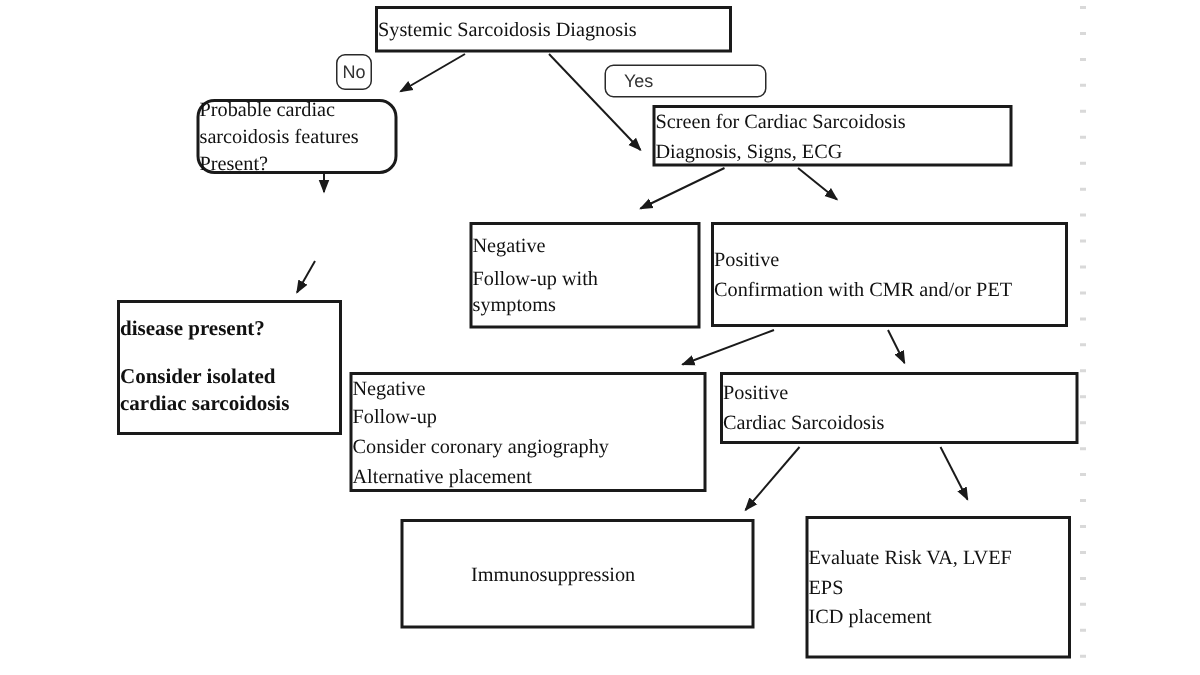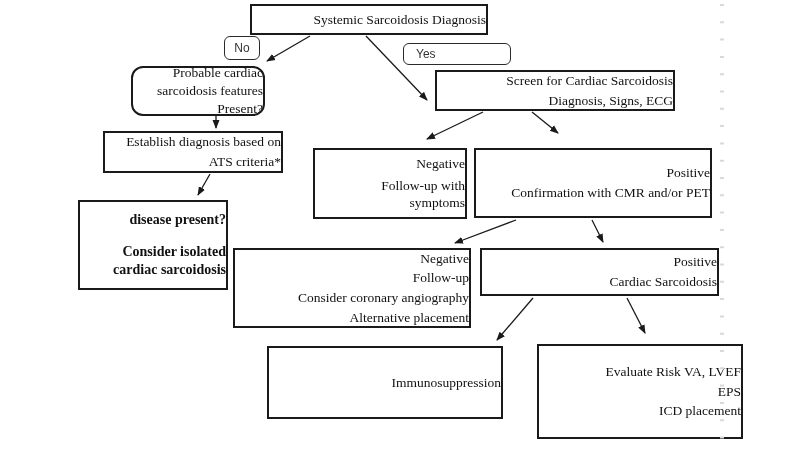--- a/index.html
+++ b/index.html
@@ -11,21 +11,21 @@
     color:#111;
     overflow:hidden;
   }
   .box{
     position:absolute;
     border:2px solid #1a1a1a;
     background:#fff;
     display:flex;
     flex-direction:column;
     justify-content:center;
-    align-items:flex-end;
+    align-items:flex-start;
     text-align:center;
     box-sizing:border-box;
     font-size:13.5px;
     line-height:1.32;
   }
   .box .tl{white-space:nowrap;}
   .roomy .tl{line-height:1.45;}
   .bold{font-weight:bold;font-size:14px;line-height:1.28;}
   .blank{height:14px;}
   .branch{
@@ -33,21 +33,21 @@
     border:1.5px solid #2a2a2a;
     border-radius:6px;
     background:#fff;
     font-family:"Liberation Sans","DejaVu Sans",sans-serif;
     font-size:12px;
     color:#333;
     display:flex;
     align-items:center;
     box-sizing:border-box;
   }
-  #no-label{width:36px;height:24px;justify-content:center;}
+  #no-label{width:24px;height:24px;justify-content:center;}
   #yes-label{width:108px;height:22px;padding-left:12px;justify-content:flex-start;}
   svg.overlay{position:absolute;left:0;top:0;pointer-events:none;}
 </style>
 </head>
 <body>
 
 <div id="canvas">
 
   <div class="box" style="left:250px;top:4px;width:238px;height:31px;">
     <div class="tl">Systemic Sarcoidosis Diagnosis</div>
@@ -60,24 +60,20 @@
   <div class="branch" id="yes-label" style="left:403px;top:43px;">
     <span class="tl">Yes</span>
   </div>
 
   <div class="box" style="left:131px;top:66px;width:134px;height:50px;border-radius:12px;">
     <div class="tl">Probable cardiac</div>
     <div class="tl">sarcoidosis features</div>
     <div class="tl">Present?</div>
   </div>
 
-  <div class="box roomy" style="left:103px;top:131px;width:180px;height:42px;">
-    <div class="tl">Establish diagnosis based on</div>
-    <div class="tl">ATS criteria*</div>
-  </div>
 
   <div class="box bold" style="left:78px;top:200px;width:150px;height:90px;">
     <div class="tl">disease present?</div>
     <div class="blank"></div>
     <div class="tl">Consider isolated</div>
     <div class="tl">cardiac sarcoidosis</div>
   </div>
 
   <div class="box roomy" style="left:435px;top:70px;width:240px;height:41px;">
     <div class="tl">Screen for Cardiac Sarcoidosis</div>
@@ -104,21 +100,21 @@
 
   <div class="box roomy" style="left:480px;top:248px;width:239px;height:48px;">
     <div class="tl">Positive</div>
     <div class="tl">Cardiac Sarcoidosis</div>
   </div>
 
   <div class="box" style="left:267px;top:346px;width:236px;height:73px;padding-left:45px;">
     <div class="tl">Immunosuppression</div>
   </div>
 
-  <div class="box roomy" style="left:537px;top:344px;width:206px;height:95px;">
+  <div class="box roomy" style="left:537px;top:344px;width:177px;height:95px;">
     <div class="tl">Evaluate Risk VA, LVEF</div>
     <div class="tl">EPS</div>
     <div class="tl">ICD placement</div>
   </div>
 
   <svg class="overlay" width="800" height="450" viewBox="0 0 800 450">
     <defs>
       <marker id="ah" markerWidth="10" markerHeight="9" refX="8" refY="4" orient="auto" markerUnits="userSpaceOnUse">
         <path d="M0,0.5 L9,4 L0,7.5 z" fill="#1a1a1a"></path>
       </marker>

